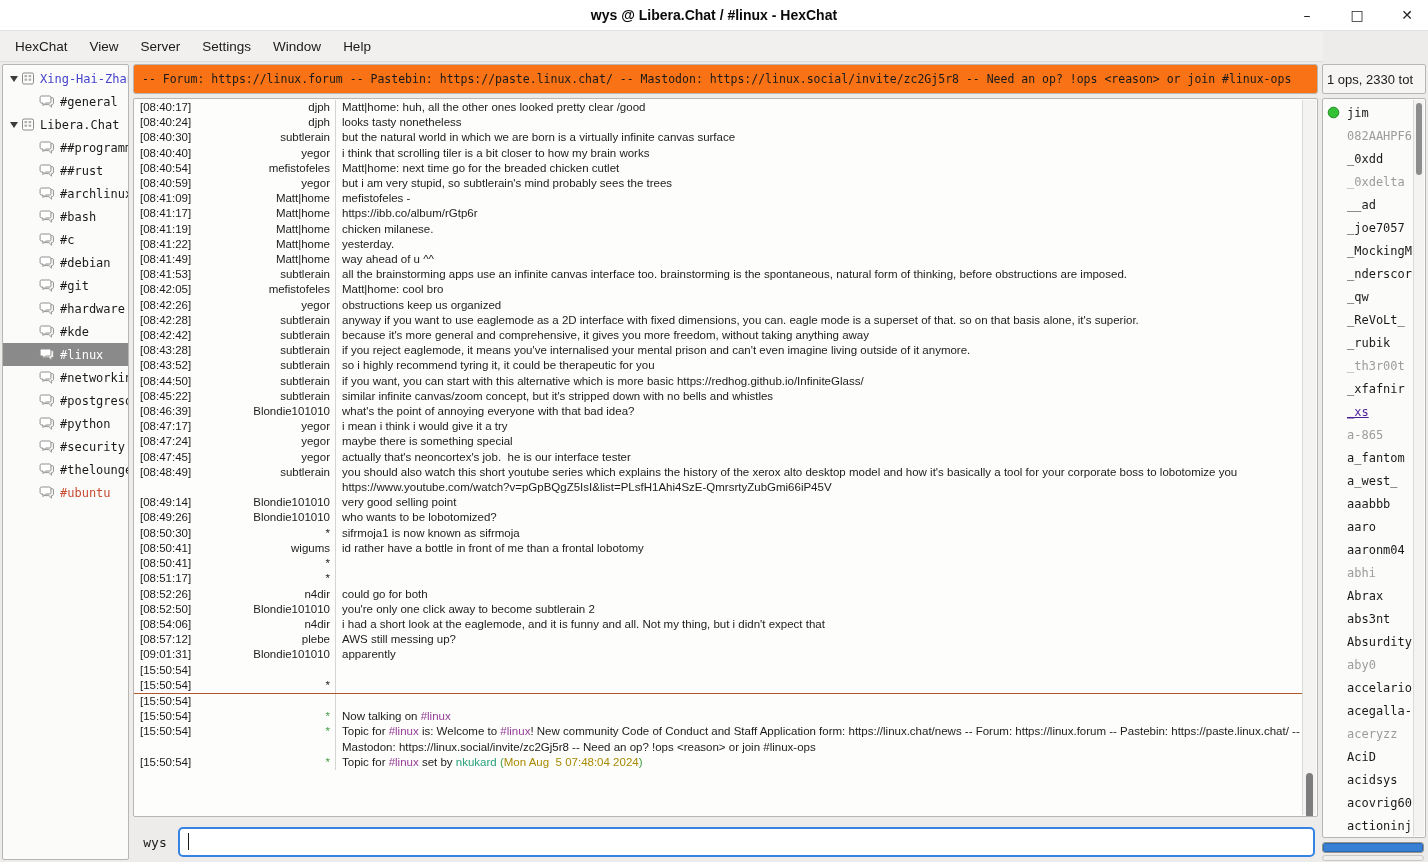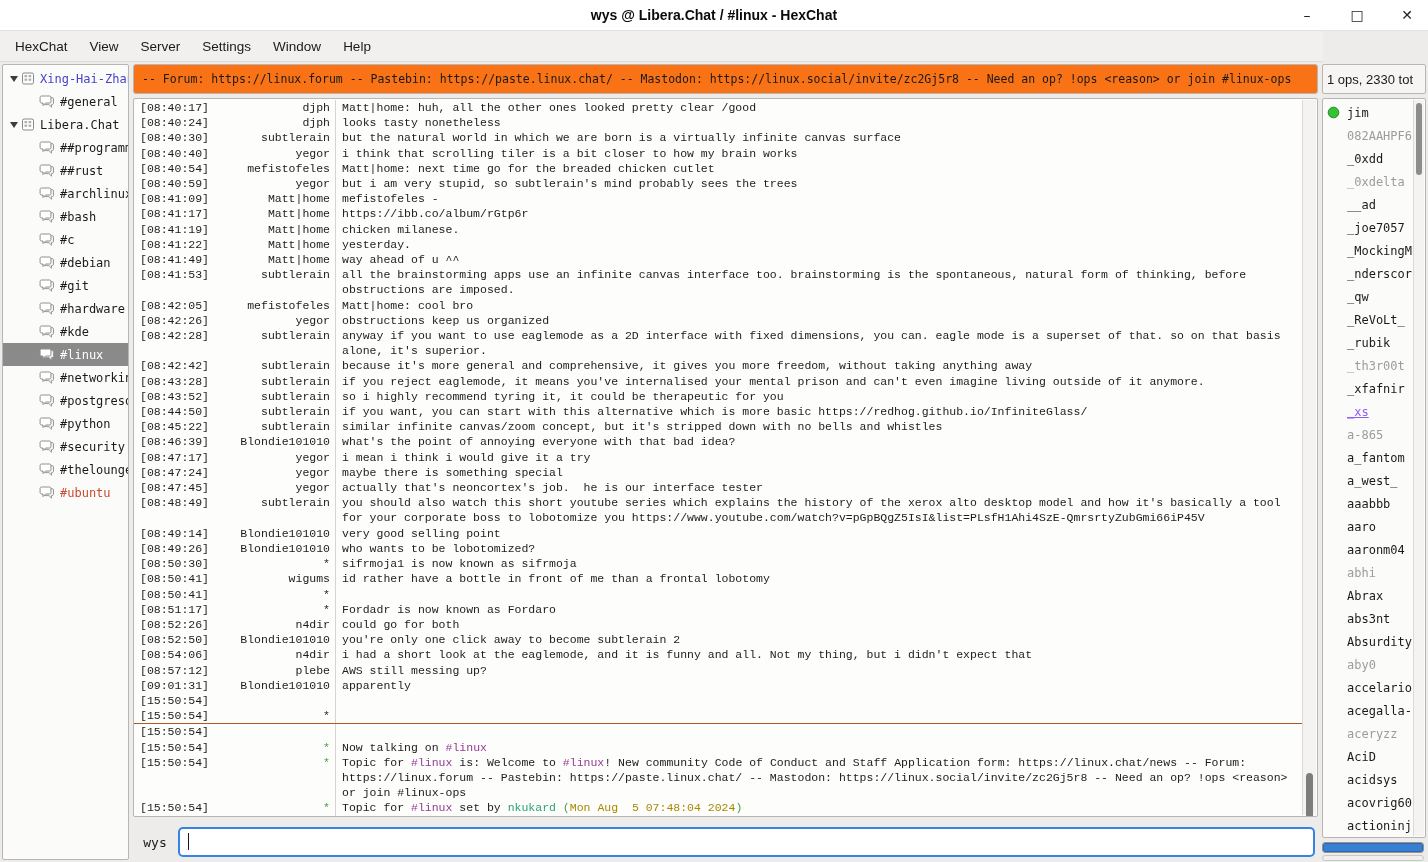--- a/index.html
+++ b/index.html
@@ -48,21 +48,21 @@
     display:flex;align-items:center;padding:0 8px;
     font-family:"DejaVu Sans Mono","Liberation Mono",monospace;font-size:11.5px;color:#1a1a1a;
     white-space:nowrap;overflow:hidden;
   }
   
   .chat-box{
     position:absolute;left:133px;top:98px;width:1185px;height:719px;box-sizing:border-box;
     background:#fdfdfc;border:1px solid #b8b6b3;border-radius:2px;overflow:hidden;
   }
   .chat-log{position:absolute;left:0;top:1px;right:14px;
-    font-family:Liberation Mono, monospace;font-size:11.5px;line-height:15.2px;color:#1c1c1c;}
+    font-family:Liberation Sans, sans-serif;font-size:11.5px;line-height:15.2px;color:#1c1c1c;}
   .crow{display:flex;align-items:stretch;min-height:15.2px;}
   .ctime{width:90px;flex:none;padding-left:6px;white-space:pre;}
   .cnick{width:100px;flex:none;text-align:right;padding-right:5px;border-right:1px solid #d6d5d3;white-space:pre;}
   .cmsg{flex:1;padding-left:6px;white-space:pre-wrap;word-break:break-word;}
   .marker-line{height:0;border-top:1px solid #b0562b;margin:0;}
   
   .chat-scrollbar{position:absolute;top:1px;bottom:1px;right:1px;width:13px;background:#f4f3f1;border-left:1px solid #dbdad8;}
   .chat-scroll-thumb{position:absolute;right:3px;width:7px;border-radius:4px;background:#7d7d7d;}
   
   .input-row{position:absolute;left:132px;top:826px;width:1185px;height:32px;display:flex;align-items:center;}
@@ -450,21 +450,20 @@
         <span class="cnick">wigums</span>
         <div class="cmsg">id rather have a bottle in front of me than a frontal lobotomy</div>
       </div>
       <div class="crow">
         <span class="ctime">[08:50:41]</span>
         <span class="cnick">*</span>
       </div>
       <div class="crow">
         <span class="ctime">[08:51:17]</span>
         <span class="cnick">*</span>
-        <div class="cmsg">Fordadr is now known as Fordaro</div>
       </div>
       <div class="crow">
         <span class="ctime">[08:52:26]</span>
         <span class="cnick">n4dir</span>
         <div class="cmsg">could go for both</div>
       </div>
       <div class="crow">
         <span class="ctime">[08:52:50]</span>
         <span class="cnick">Blondie101010</span>
         <div class="cmsg">you're only one click away to become subtlerain 2</div>
@@ -569,21 +568,21 @@
       <div class="user-row">
         <span>_rubik</span>
       </div>
       <div class="user-row">
         <span style="color: rgb(156, 156, 154);">_th3r00t</span>
       </div>
       <div class="user-row">
         <span>_xfafnir</span>
       </div>
       <div class="user-row">
-        <span style="color: #8b5cf6; text-decoration: underline;">_xs</span>
+        <span style="color: #4c1d95; text-decoration: underline;">_xs</span>
       </div>
       <div class="user-row">
         <span style="color: rgb(156, 156, 154);">a-865</span>
       </div>
       <div class="user-row">
         <span>a_fantom</span>
       </div>
       <div class="user-row">
         <span>a_west_</span>
       </div>

